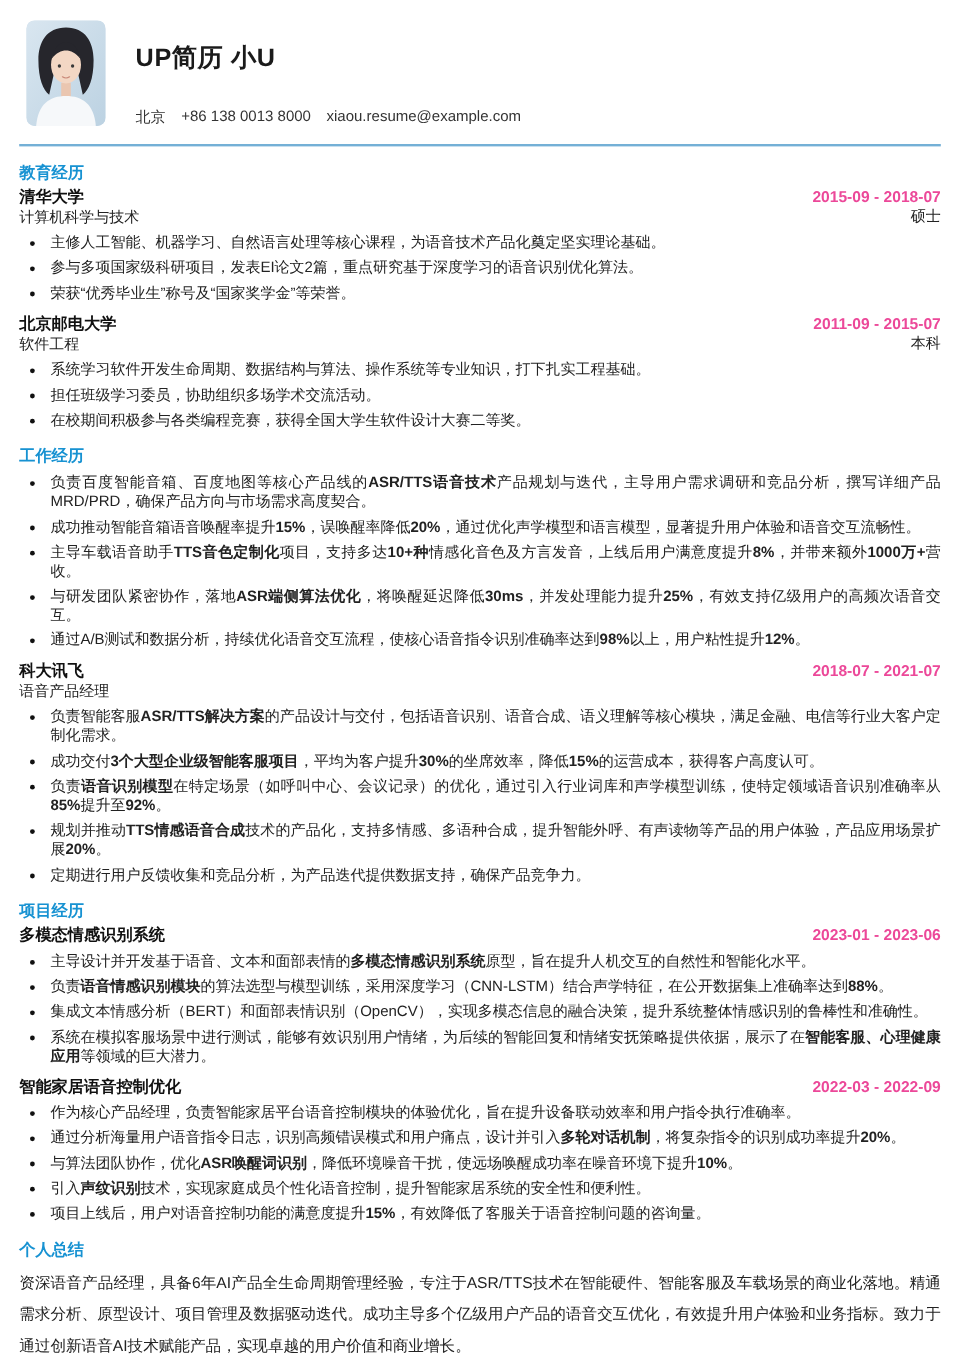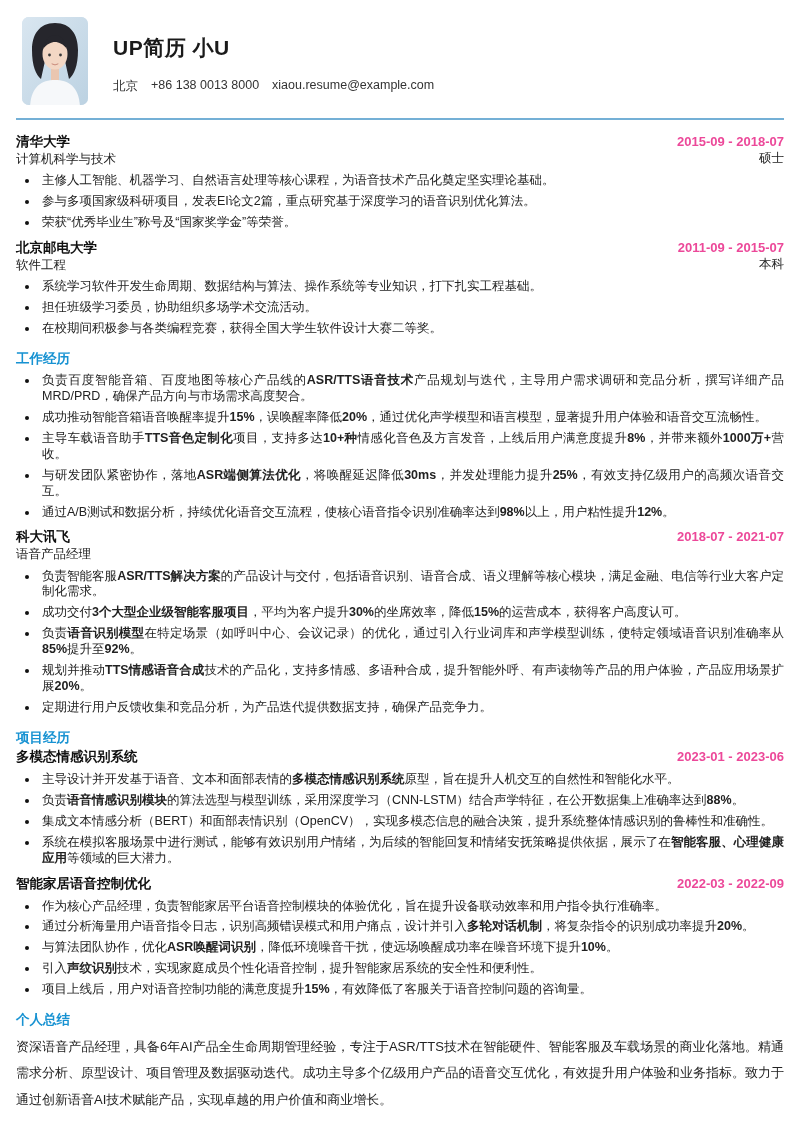--- a/index.html
+++ b/index.html
@@ -18,21 +18,21 @@
 
   
   .header { display: flex; align-items: flex-start; }
   .photo {
     width: 66px; height: 88px; border-radius: 7px; overflow: hidden;
     margin-left: 6px; flex: 0 0 auto; background: #cfdfec;
   }
   .photo svg { display: block; width: 100%; height: 100%; }
   .header-text { margin-left: 25px; padding-top: 17px; }
   .name { font-size: 21px; font-weight: bold; letter-spacing: 0.5px; color: #1a1a1a; }
-  .contact { margin-top: 16px; font-size: 12.5px; color: #333; display: flex; }
+  .contact { margin-top: 28px; font-size: 12.5px; color: #333; display: flex; }
   .contact span + span { margin-left: 13px; }
 
   .divider { border: none; border-top: 2px solid var(--divider); margin-top: 13px; }
 
   
   section { margin-top: 14px; }
   .sec-title { font-size: 13.5px; font-weight: bold; color: var(--accent); line-height: 1.25; }
   .entry { margin-top: 3px; margin-bottom: 9px; }
   .entry-head { display: flex; justify-content: space-between; align-items: flex-start; }
   .org { font-size: 13.5px; font-weight: bold; line-height: 1.25; color: #111; }
@@ -85,20 +85,21 @@
         <span>北京</span>
         <span>+86 138 0013 8000</span>
         <span>xiaou.resume@example.com</span>
       </div>
     </div>
   </header>
 
   <hr class="divider">
 
   <section>
+    <h2 class="sec-title">教育经历</h2>
 
     <div class="entry">
       <div class="entry-head">
         <div>
           <div class="org">清华大学</div>
           <div class="sub">计算机科学与技术</div>
         </div>
         <div class="right-col">
           <div class="date">2015-09 - 2018-07</div>
           <div class="sub">硕士</div>

